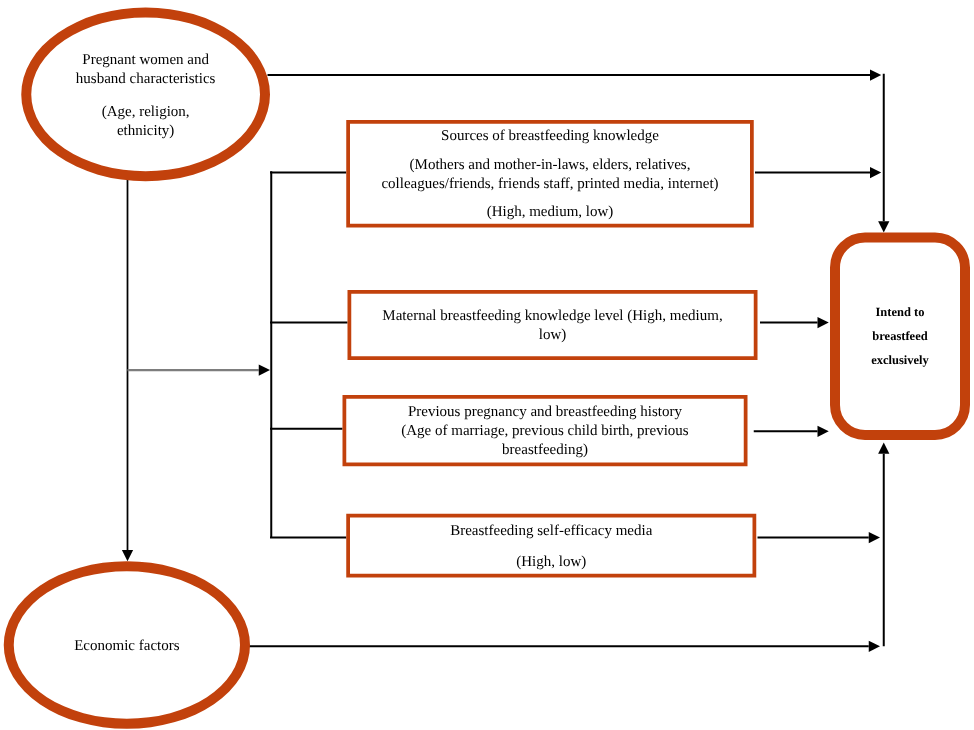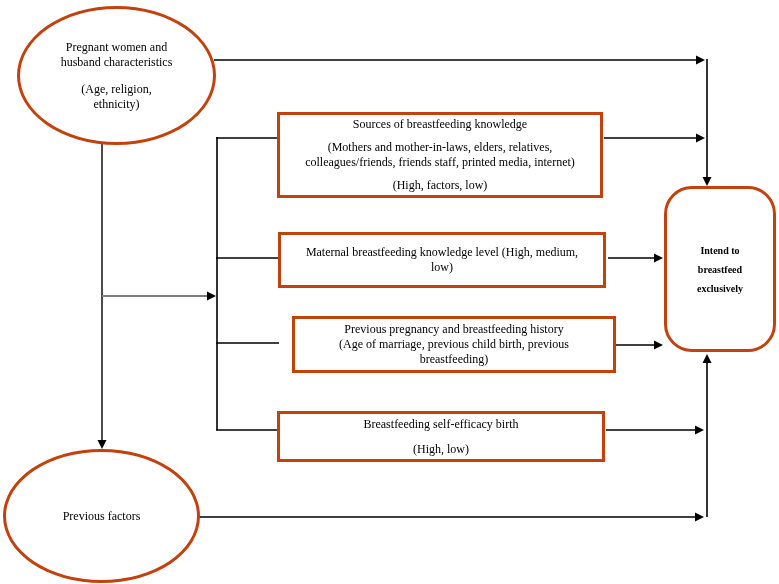--- a/index.html
+++ b/index.html
@@ -20,21 +20,21 @@
     position: absolute;
     left: 0;
     top: 0;
     width: 779px;
     height: 584px;
   }
   .node {
     position: absolute;
     box-sizing: border-box;
     background: #ffffff;
-    border: 3px solid #c2410c;
+    border: 8px solid #c2410c;
     display: flex;
     flex-direction: column;
     align-items: center;
     justify-content: center;
     text-align: center;
     font-size: 12px;
     line-height: 15px;
   }
   .ellipse { border-radius: 50%; }
   .rect    { border-width: 3px; }
@@ -44,23 +44,23 @@
     font-size: 10px;
     line-height: 19px;
   }
   .txt { white-space: pre-line; }
   .gap8  { margin-top: 8px; }
   .gap10 { margin-top: 10px; }
   .gap12 { margin-top: 12px; text-align: center; }
 
   
   #node-pregnant     { left: 17px;  top: 6px;   width: 199px; height: 139px; }
-  #node-sources      { left: 277px; top: 112px; width: 326px; height: 86px; }
+  #node-sources      { left: 277px; top: 96px; width: 326px; height: 86px; }
   #node-maternal     { left: 278px; top: 232px; width: 328px; height: 56px; }
-  #node-previous     { left: 292px; top: 316px; width: 324px; height: 57px; }
+  #node-previous     { left: 274px; top: 316px; width: 324px; height: 57px; }
   #node-selfefficacy { left: 277px; top: 411px; width: 328px; height: 51px; }
   #node-outcome      { left: 664px; top: 186px; width: 112px; height: 166px; }
   #node-economic     { left: 3px;   top: 449px; width: 197px; height: 134px; }
 
   #node-sources .txt { padding: 0 3px; }
 </style>
 </head>
 <body>
 
 <div class="canvas">
@@ -133,42 +133,42 @@
     <div class="txt">Pregnant women and
 husband characteristics</div>
     <div class="txt gap12">(Age, religion,
 ethnicity)</div>
   </div>
 
   <div class="node rect" id="node-sources">
     <div class="txt">Sources of breastfeeding  knowledge</div>
     <div class="txt gap8">(Mothers and mother-in-laws, elders, relatives,
 colleagues/friends, friends staff, printed media, internet)</div>
-    <div class="txt gap8">(High, factors, low)</div>
+    <div class="txt gap8">(High, medium, low)</div>
   </div>
 
   <div class="node rect" id="node-maternal">
     <div class="txt">Maternal breastfeeding knowledge level (High, medium,
 low)</div>
   </div>
 
   <div class="node rect" id="node-previous">
     <div class="txt">Previous pregnancy and breastfeeding history
 (Age of marriage, previous child birth, previous
 breastfeeding)</div>
   </div>
 
   <div class="node rect" id="node-selfefficacy">
-    <div class="txt">Breastfeeding self-efficacy birth</div>
+    <div class="txt">Breastfeeding self-efficacy media</div>
     <div class="txt gap10">(High, low)</div>
   </div>
 
   <div class="node rounded" id="node-outcome">
     <div class="txt">Intend to
 breastfeed
 exclusively</div>
   </div>
 
   <div class="node ellipse" id="node-economic">
-    <div class="txt">Previous factors</div>
+    <div class="txt">Economic factors</div>
   </div>
 
 </div>
 
 </body></html>

